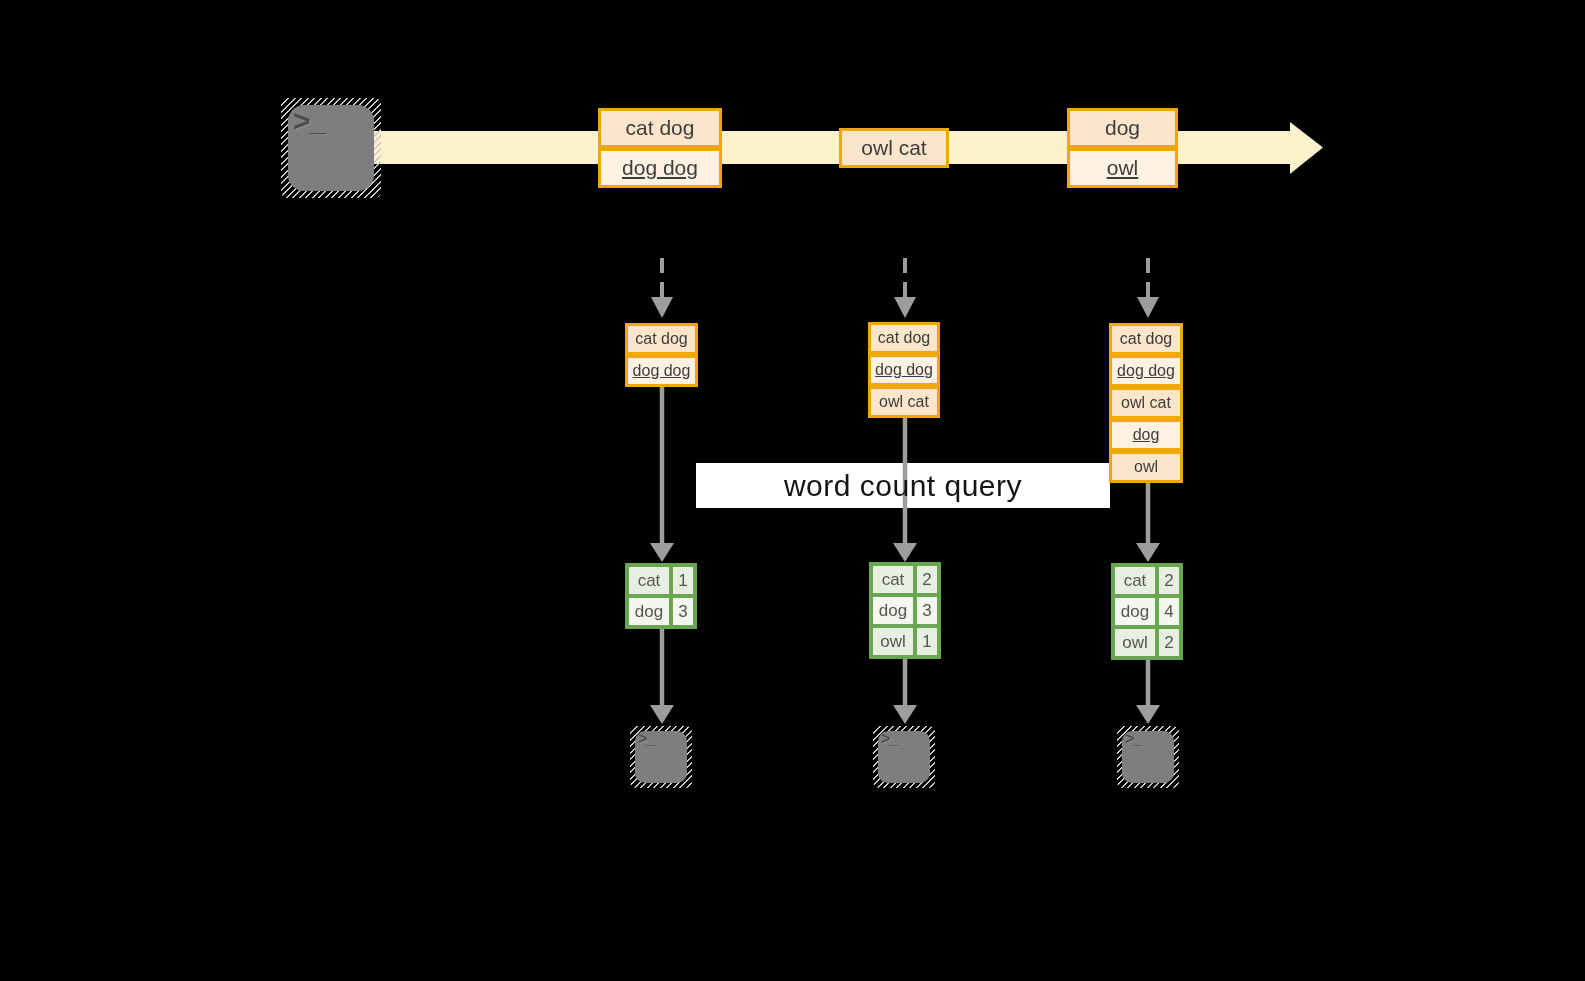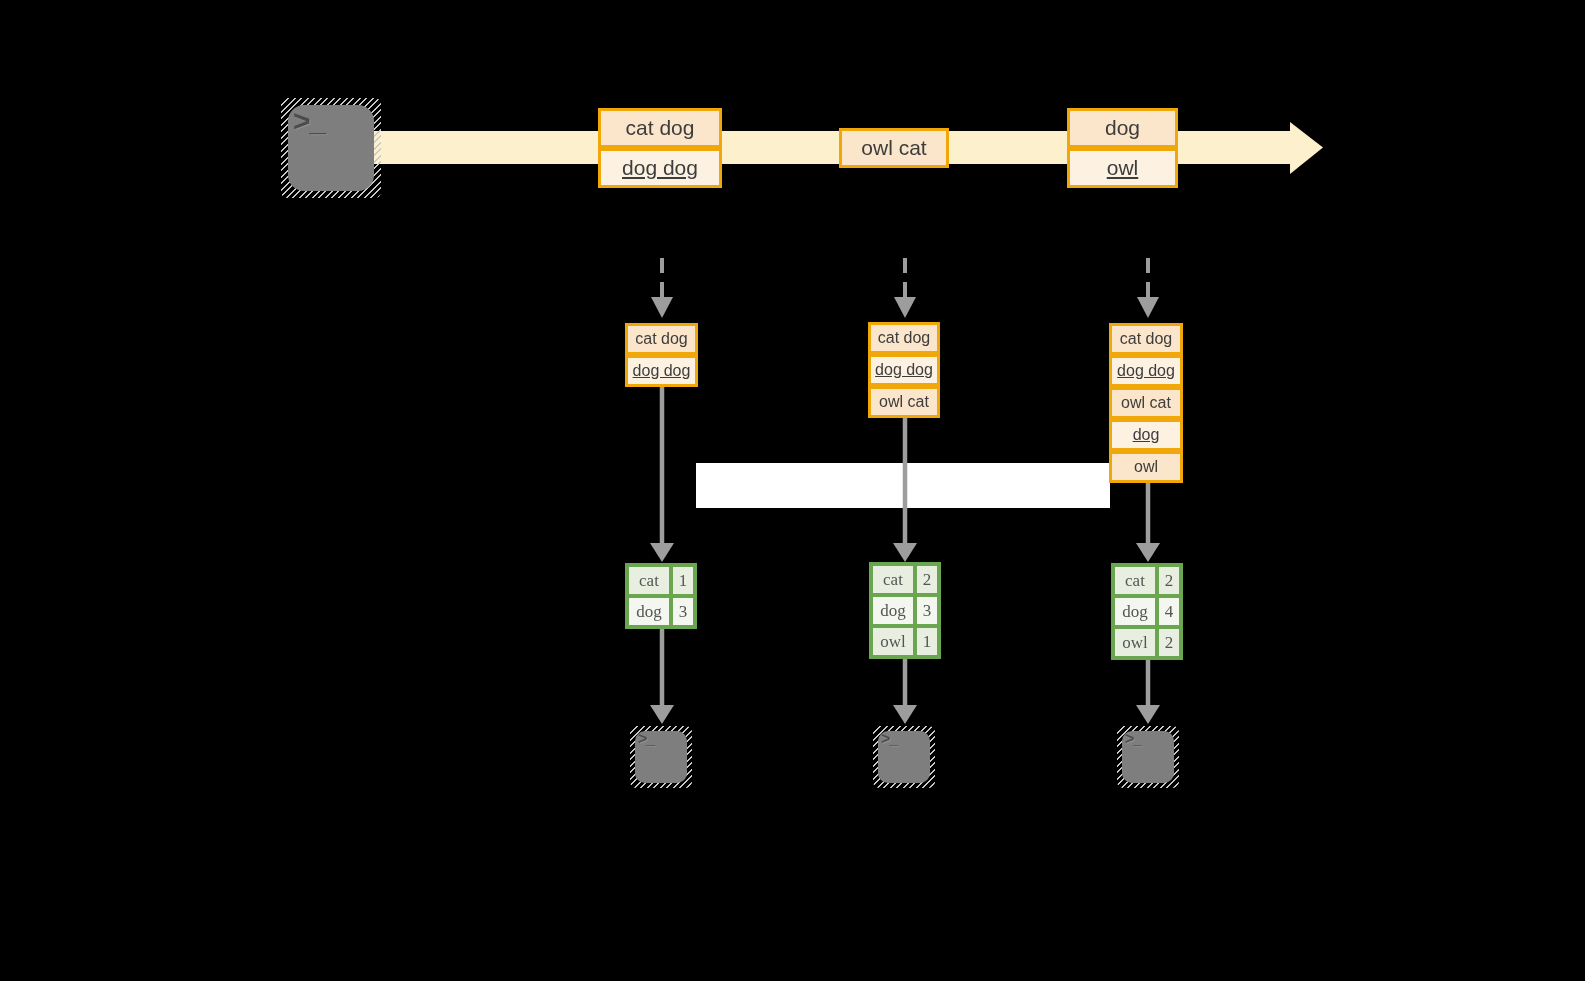--- a/index.html
+++ b/index.html
@@ -21,21 +21,21 @@
   }
   .ev .orow{height:40px;font-size:21px;}
   .stack .orow{height:32px;font-size:16px;}
   .fill-d{background:#fbe5cb;}
   .fill-l{background:#fdf2e2;text-decoration:underline;}
   
   .gtable{position:absolute;z-index:5;border:2px solid #6aa550;background:#6aa550;}
   .grow{display:flex;}
   .gcell{
     box-sizing:border-box;border:2px solid #6aa550;height:31px;display:flex;align-items:center;justify-content:center;
-    color:#555;font-size:17px;font-family:Liberation Serif, serif;
+    color:#555;font-size:17px;
   }
   .gword{width:44px;}
   .gnum{width:24px;}
   .ga{background:#e9efe0;}
   .gb{background:#f4f7ef;}
   
   .term{
     position:absolute;z-index:5;
     background:repeating-linear-gradient(135deg,#c9c9c9 0px,#c9c9c9 1.6px,rgba(0,0,0,0) 1.6px,rgba(0,0,0,0) 4.6px);
     border-radius:6px;
@@ -117,20 +117,21 @@
     <div class="orow fill-d">owl cat</div>
   </div>
   <div class="obox stack" style="left:1109px;top:323px;width:74px;">
     <div class="orow fill-d">cat dog</div>
     <div class="orow fill-l">dog dog</div>
     <div class="orow fill-d">owl cat</div>
     <div class="orow fill-l">dog</div>
     <div class="orow fill-d">owl</div>
   </div>
 
+  <div class="qtext" style="left:696px;top:463px;width:414px;height:45px;">word count query</div>
 
   <div class="gtable" style="left:625px;top:563px;">
     <div class="grow">
       <div class="gcell gword ga">cat</div>
       <div class="gcell gnum ga">1</div>
     </div>
     <div class="grow">
       <div class="gcell gword gb">dog</div>
       <div class="gcell gnum gb">3</div>
     </div>

